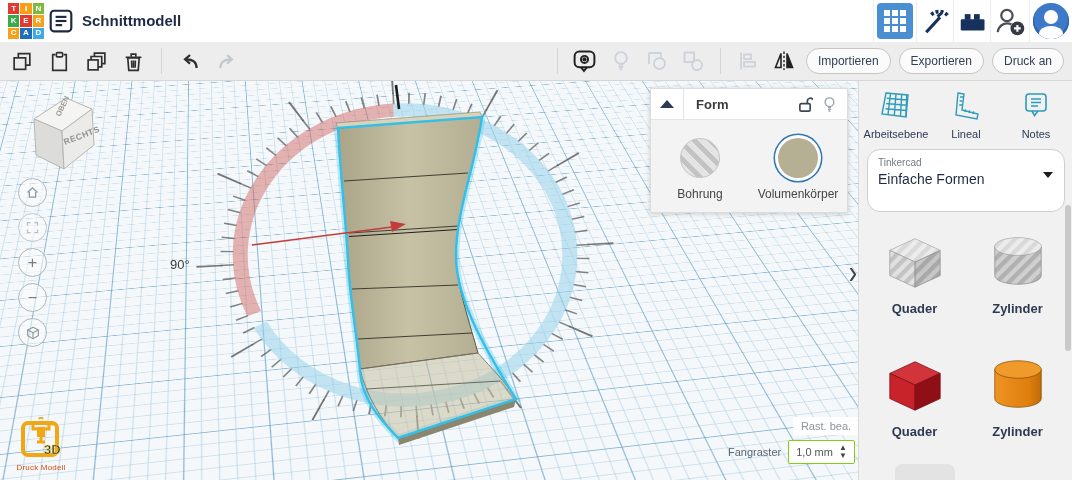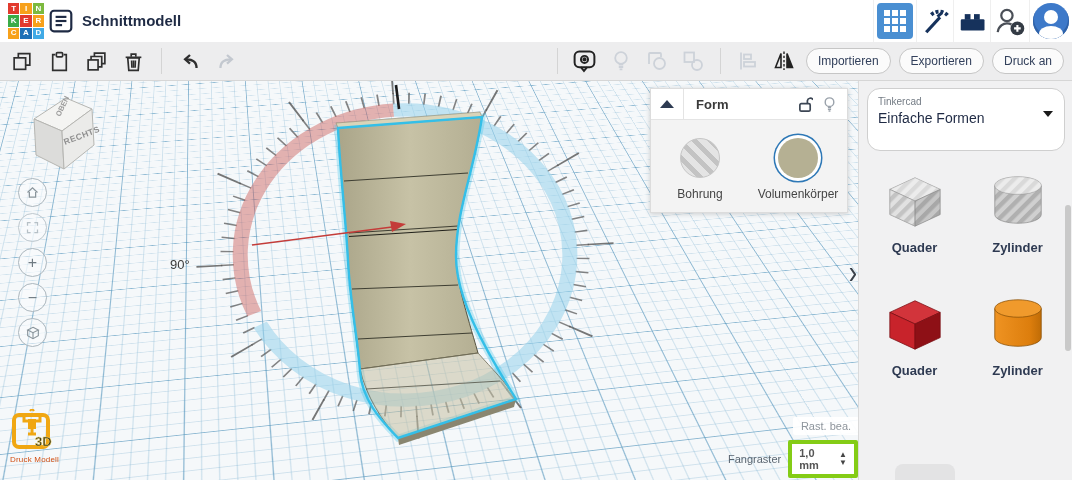--- a/index.html
+++ b/index.html
@@ -43,28 +43,28 @@
       repeating-linear-gradient(to bottom, rgba(86,150,188,0.55) 0 1px, transparent 1px 70px),
       repeating-linear-gradient(to right, rgba(120,175,208,0.30) 0 1px, transparent 1px 14px),
       repeating-linear-gradient(to bottom, rgba(120,175,208,0.30) 0 1px, transparent 1px 14px);}
   .canvas-svg{position:absolute;left:0;top:0;}
   .viewcube{position:absolute;left:24px;top:8px;}
   .nav-col{position:absolute;left:18px;top:97px;display:flex;flex-direction:column;gap:6px;}
   .nav-btn{width:27px;height:27px;border-radius:50%;border:1.5px solid #aab5bc;background:rgba(250,252,253,.55);
            color:#6f7a82;display:flex;align-items:center;justify-content:center;font-size:16px;line-height:1;}
   .nav-btn.dim{border-color:#bcc6cc;color:#a7b1b8;}
   .edge-chevron{position:absolute;right:1px;top:178px;font-size:25px;color:#39414a;transform:scaleY(1.35);line-height:1;}
-  .print-widget{position:absolute;left:10px;bottom:16px;width:62px;}
+  .print-widget{position:absolute;left:10px;bottom:8px;width:62px;text-align:center;}
   .print-caption{font-size:8px;color:#d14e12;margin-top:-2px;letter-spacing:.2px;}
   .grid-edit-btn{position:absolute;left:781px;top:336px;width:66px;box-sizing:border-box;background:rgba(255,255,255,.92);
                  border-radius:2px;padding:3px 0;text-align:center;font-size:11px;color:#8e959c;margin-left:12px;}
   .snap-controls{position:absolute;left:728px;top:359px;display:flex;align-items:center;gap:7px;}
   .snap-label{font-size:11px;color:#5a6570;}
-  .snap-select{display:flex;align-items:center;gap:6px;background:#fff;border:4px solid #84cc16;border-radius:2px;
-               padding:3px 7px;font-size:11px;color:#555;font-weight:bold;}
+  .snap-select{display:flex;align-items:center;gap:6px;background:#fff;border:1px solid #84cc16;border-radius:2px;
+               padding:3px 7px;font-size:11px;color:#555;}
   .snap-caret{font-size:8px;color:#444;line-height:1;}
 
   
   .form-panel{position:absolute;left:650px;top:7px;width:196px;background:#fff;border:1px solid #dcdcdc;
               box-shadow:0 1px 5px rgba(0,0,0,.18);z-index:20;}
   .fp-header{height:30px;display:flex;align-items:center;border-bottom:1px solid #e4e4e4;}
   .fp-collapse{width:32px;height:30px;border-right:1px solid #e4e4e4;display:flex;align-items:center;justify-content:center;}
   .fp-tri{width:0;height:0;border-left:7px solid transparent;border-right:7px solid transparent;border-bottom:8px solid #2e3b52;}
   .fp-title{margin-left:12px;font-size:13px;font-weight:bold;color:#3a3a3a;flex:1;}
   .fp-icons{display:flex;align-items:center;gap:9px;padding-right:10px;}
@@ -399,20 +399,44 @@
       </div>
       <div class="swatch">
         <div class="swatch-circle solid"></div>
         <div class="swatch-label">Volumenkörper</div>
       </div>
     </div>
   </div>
 </div>
 
 <div class="sidebar">
+  <div class="side-tools">
+    <div class="side-tool">
+      <svg width="34" height="32" viewBox="0 0 34 32" fill="none" stroke="#2d9cb8" stroke-width="1.4">
+        <polygon points="7,3 29,5 27,27 3,24"></polygon>
+        <path d="M7.8,8.2 L28.5,10 M7.2,13.5 L28,15.2 M6.5,18.8 L27.6,20.5 M11.5,3.4 L9,24.6 M17,3.9 L15.3,25.2 M22.7,4.4 L21.5,26 M27.8,4.9 L26.8,26.7"></path>
+      </svg>
+      <div class="lbl">Arbeitsebene</div>
+    </div>
+    <div class="side-tool">
+      <svg width="34" height="32" viewBox="0 0 34 32" fill="none" stroke="#2d9cb8" stroke-width="1.4">
+        <path d="M9,3 L15,4 L13,20 L29,24 L28,29 L7,25 Z"></path>
+        <path d="M11,7 h3 M10.6,11 h3 M10.2,15 h3 M16,22 l0.6,-2.6 M20,23 l0.6,-2.6 M24,24 l0.6,-2.6"></path>
+      </svg>
+      <div class="lbl">Lineal</div>
+    </div>
+    <div class="side-tool">
+      <svg width="34" height="32" viewBox="0 0 34 32" fill="none" stroke="#2d9cb8" stroke-width="1.6">
+        <rect x="7" y="4" width="20" height="17" rx="3"></rect>
+        <path d="M13,21 L15.5,25.5 L19,21"></path>
+        <path d="M12,9 h10 M12,12.5 h10 M12,16 h7" stroke-width="1.3"></path>
+      </svg>
+      <div class="lbl">Notes</div>
+    </div>
+  </div>
 
   <div class="lib-select">
     <div class="lib-brand">Tinkercad</div>
     <div class="lib-name">Einfache Formen</div>
     <div class="lib-caret"></div>
   </div>
 
   <div class="gallery">
     <div class="shape-item">
       <svg width="72" height="62" viewBox="0 0 72 64">

